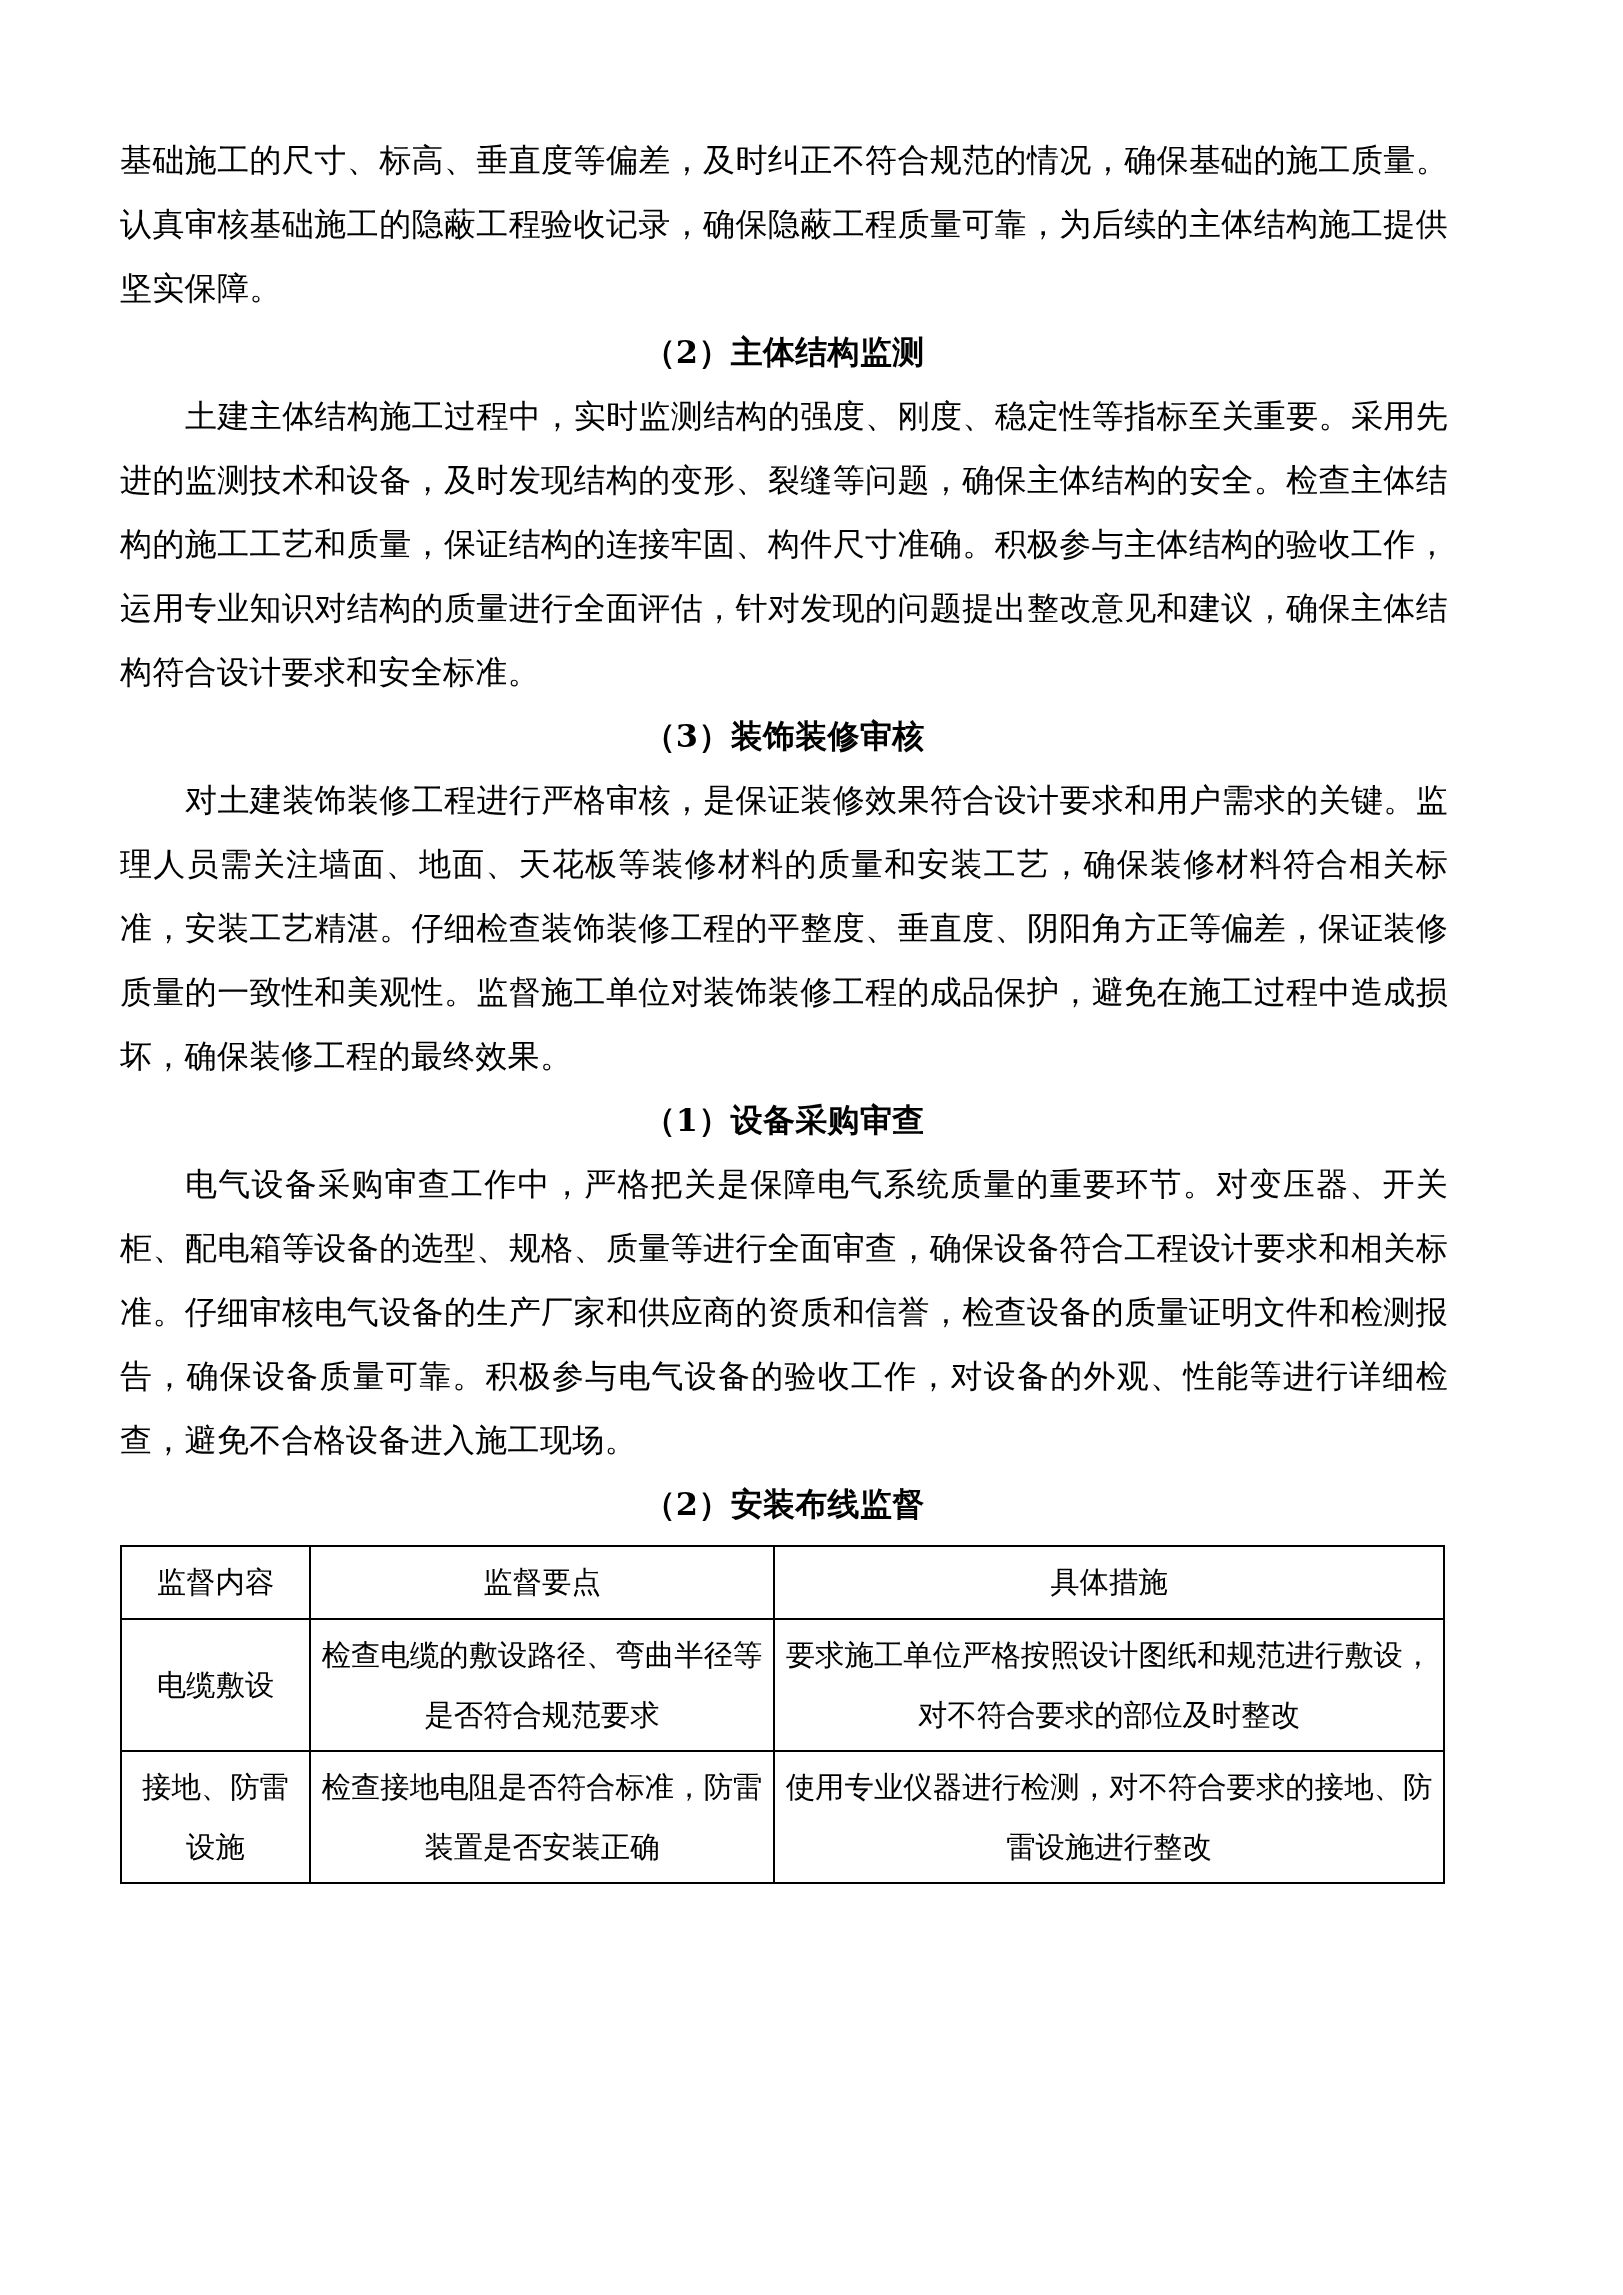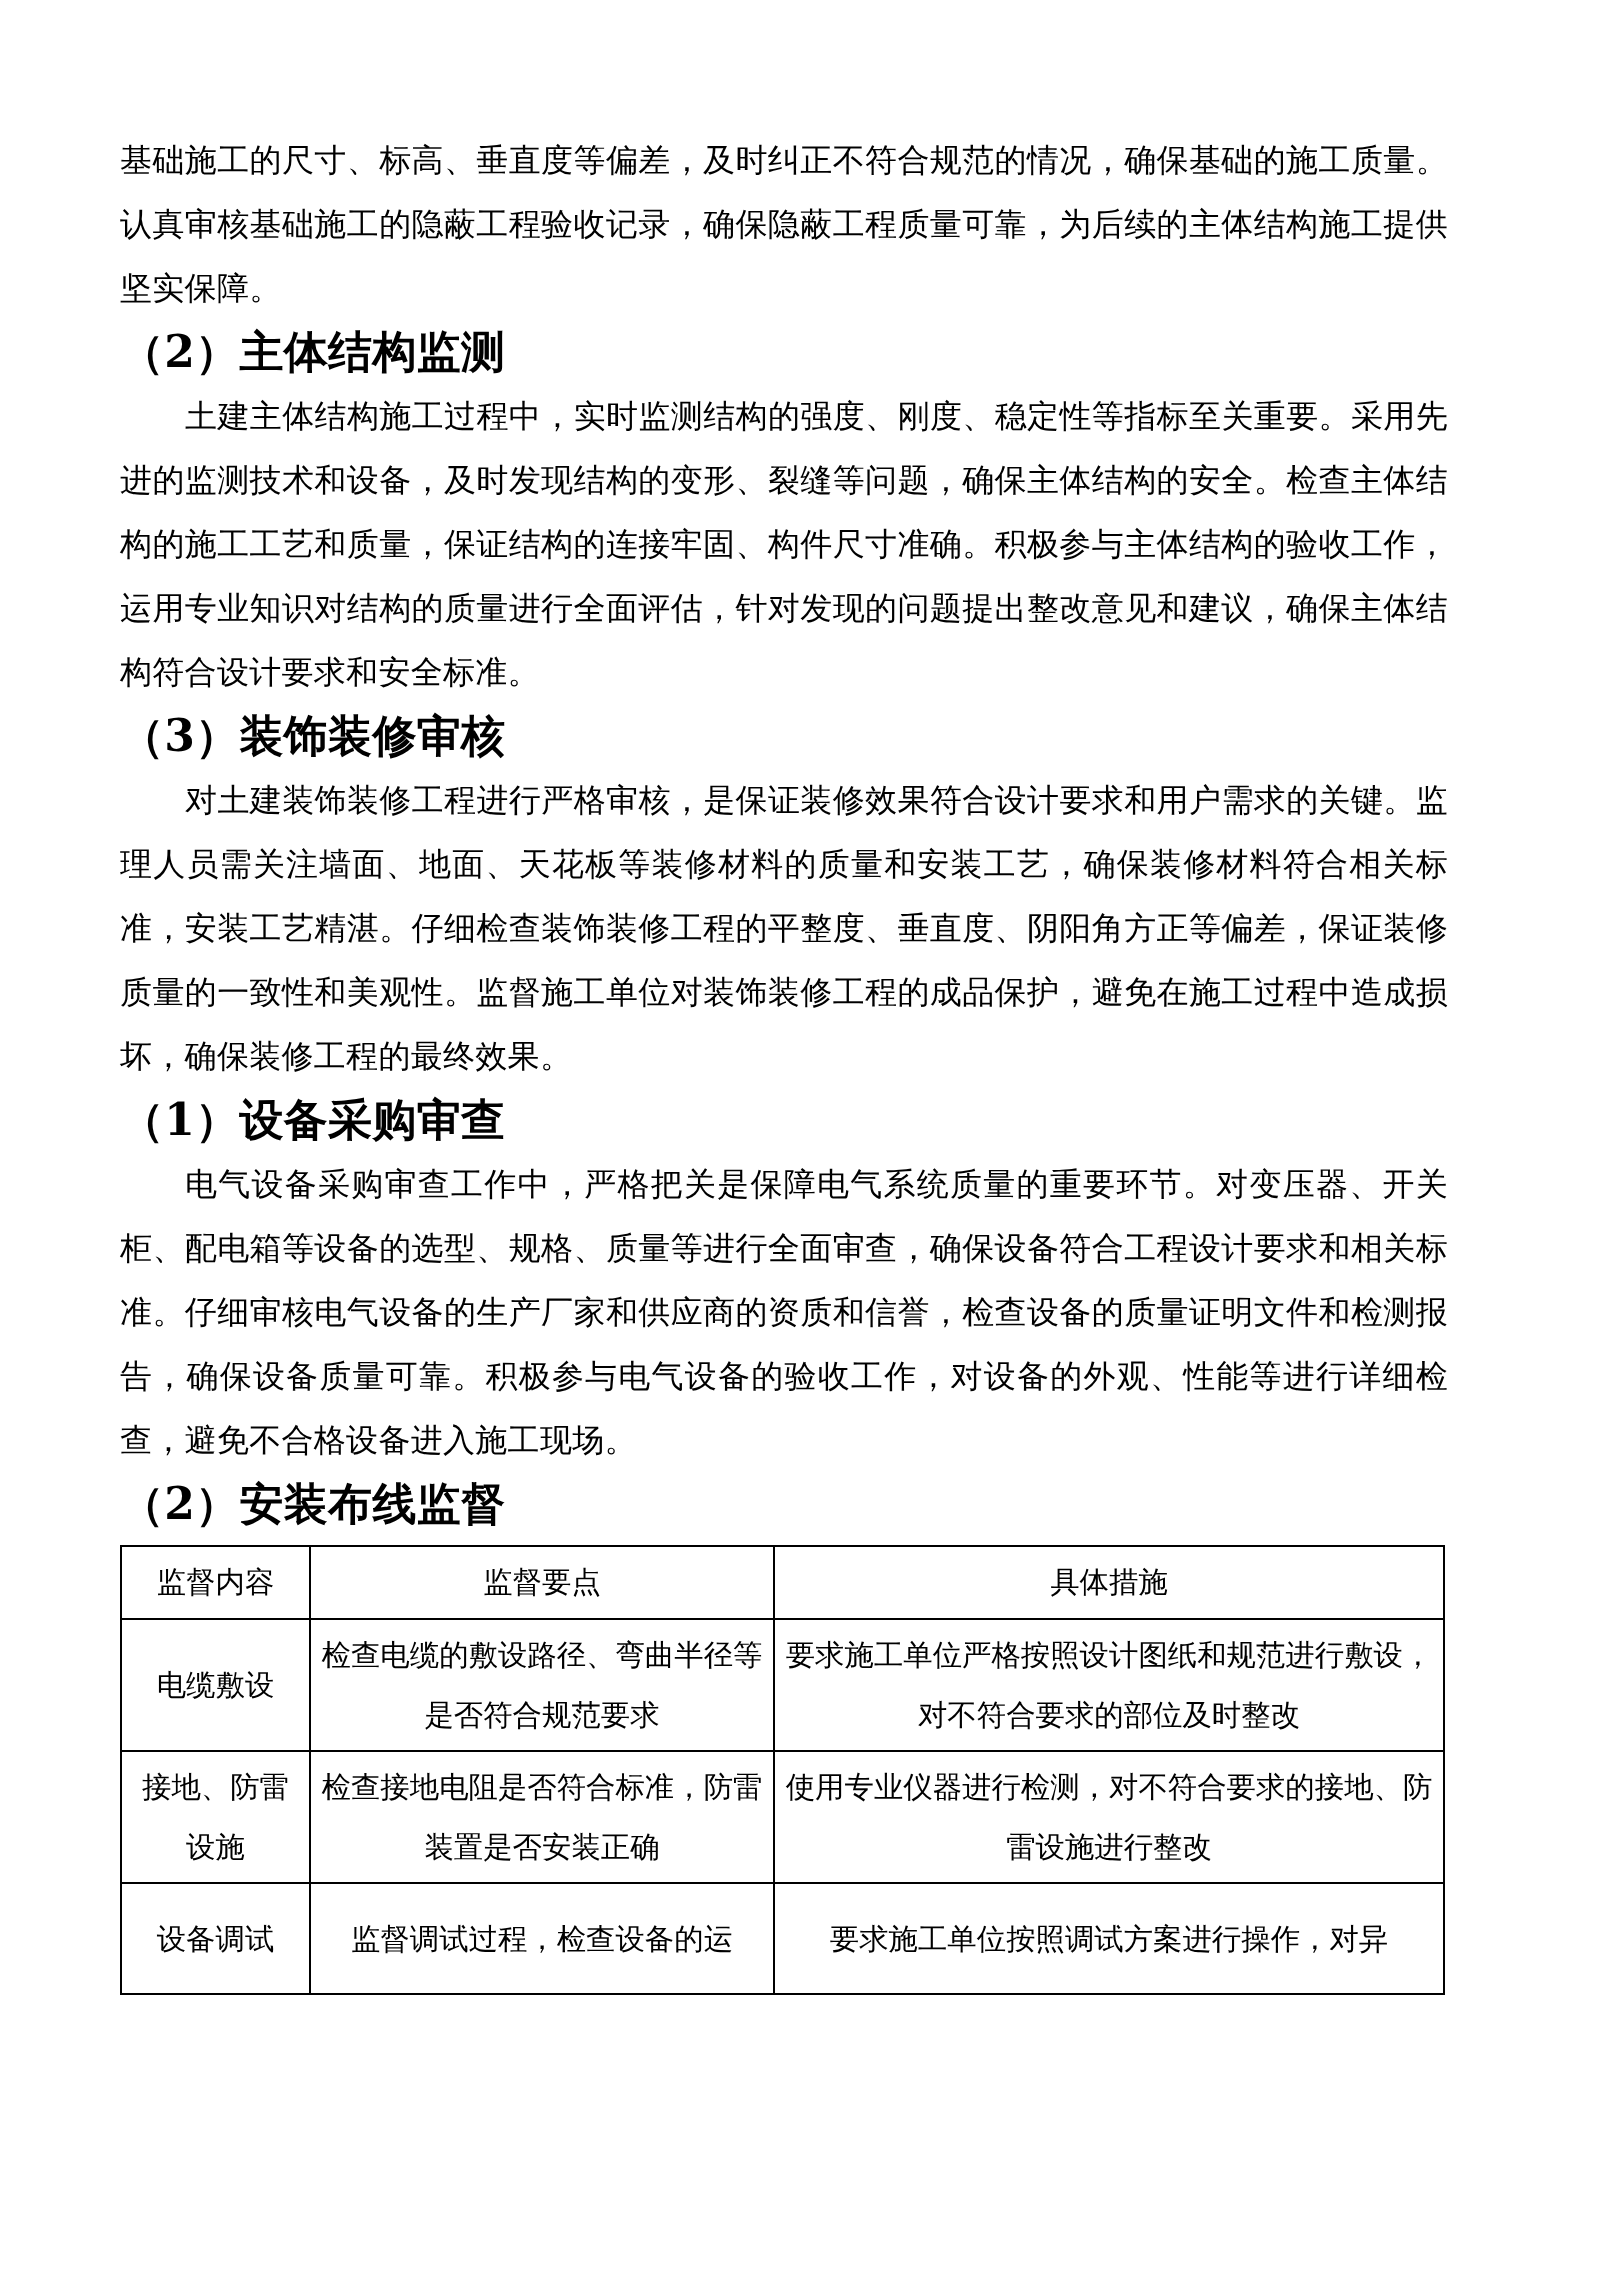--- a/index.html
+++ b/index.html
@@ -31,24 +31,24 @@
     text-justify: inter-ideograph;
     letter-spacing: 0.3px;
     text-indent: 65px;
     font-weight: normal;
   }
   p.para.cont {
     text-indent: 0;
   }
   p.heading {
     margin: 0;
-    font-size: 44px;
+    font-size: 32px;
     line-height: 64px;
     font-weight: bold;
-    text-align: left;
+    text-align: center;
     letter-spacing: 0.3px;
     text-indent: 0;
   }
 
   table.supervision-table {
     border-collapse: collapse;
     width: 1323px;
     margin-top: 9.2px;
     table-layout: fixed;
   }
@@ -108,23 +108,18 @@
         <tr class="body-row">
           <td>电缆敷设</td>
           <td>检查电缆的敷设路径、弯曲半径等是否符合规范要求</td>
           <td>要求施工单位严格按照设计图纸和规范进行敷设，对不符合要求的部位及时整改</td>
         </tr>
         <tr class="body-row">
           <td>接地、防雷设施</td>
           <td>检查接地电阻是否符合标准，防雷装置是否安装正确</td>
           <td>使用专业仪器进行检测，对不符合要求的接地、防雷设施进行整改</td>
         </tr>
-        <tr class="last-row">
-          <td>设备调试</td>
-          <td>监督调试过程，检查设备的运</td>
-          <td>要求施工单位按照调试方案进行操作，对异</td>
-        </tr>
       </tbody>
     </table>
 
   </div>
 </div>
 
 
 </body></html>

